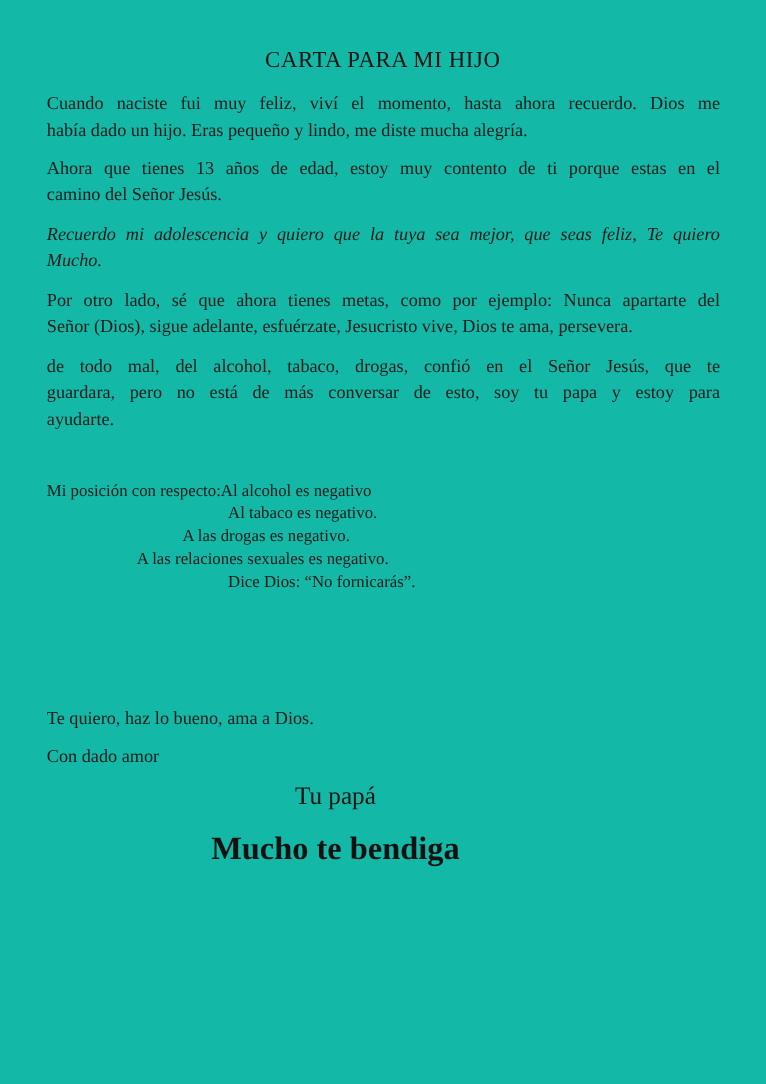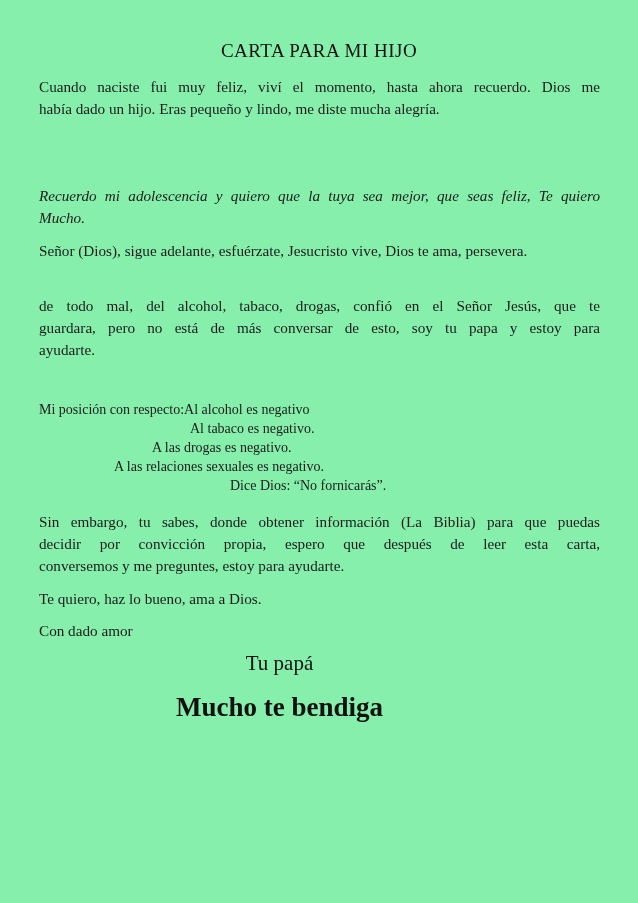--- a/index.html
+++ b/index.html
@@ -1,18 +1,18 @@
 <!DOCTYPE html>
 <html><head>
 <meta charset="utf-8">
 <style>
   html, body { margin: 0; padding: 0; background: #ffffff; }
   body { width: 638px; height: 903px; position: relative; overflow: hidden;
          font-family: "Liberation Serif", "DejaVu Serif", serif; color: #1a1a1a; }
-  .page { position: absolute; left: 0; top: 0; width: 638px; height: 903px; background: #86efac; }
+  .page { position: absolute; left: 0; top: 0; width: 638px; height: 903px; background: #14b8a6; }
   .title { position: absolute; top: 40px; left: 0; width: 638px; text-align: center;
            font-size: 19px; letter-spacing: 0.5px; color: #111; }
   .para { position: absolute; left: 39px; width: 561px; font-size: 15.2px; line-height: 22px;
           text-align: justify; color: #1a1a1a; }
   .para .ln { display: block; text-align: justify; text-align-last: justify; white-space: nowrap; height: 22px; }
   .para .ln.last { text-align-last: left; }
   .para .ln.single { text-align-last: left; }
   .poem { position: absolute; font-size: 14px; line-height: 19px; white-space: nowrap; color: #1a1a1a; }
   .sig { position: absolute; left: 0; width: 559px; text-align: center; color: #111; }
   .sig.papa { top: 651px; font-size: 21px; }
@@ -23,47 +23,47 @@
 
 <div class="page">
 
   <div class="title">CARTA  PARA MI HIJO</div>
 
   <div class="para" style="top:76px;">
     <span class="ln">Cuando naciste fui muy feliz, viví el momento, hasta ahora recuerdo. Dios me</span>
     <span class="ln last">había dado un hijo. Eras pequeño y lindo, me diste mucha alegría.</span>
   </div>
 
+  <div class="para" style="top:130px;">
+    <span class="ln">Ahora que tienes 13 años de edad, estoy muy contento de ti porque estas en el</span>
+    <span class="ln last">camino del Señor Jesús.</span>
+  </div>
 
   <div class="para" style="top:185px;font-style:italic;">
     <span class="ln">Recuerdo mi adolescencia y quiero que la tuya sea mejor, que seas feliz, Te quiero</span>
     <span class="ln last">Mucho.</span>
   </div>
 
   <div class="para" style="top:240px;">
+    <span class="ln">Por otro lado, sé que ahora tienes metas, como por ejemplo: Nunca apartarte del</span>
     <span class="ln last">Señor (Dios), sigue adelante, esfuérzate, Jesucristo vive, Dios te ama, persevera.</span>
   </div>
 
   <div class="para" style="top:295px;">
     <span class="ln">de todo mal, del alcohol, tabaco, drogas, confió en el Señor Jesús,  que te</span>
     <span class="ln">guardara, pero no está de más conversar de esto, soy tu papa y estoy para</span>
     <span class="ln last">ayudarte.</span>
   </div>
 
   <div class="poem" style="top:400px; left:39px;">Mi posición con respecto:Al alcohol es negativo</div>
   <div class="poem" style="top:419px; left:190px;">Al tabaco es negativo.</div>
   <div class="poem" style="top:438px; left:152px;">A las drogas es negativo.</div>
   <div class="poem" style="top:457px; left:114px;">A las relaciones sexuales es negativo.</div>
-  <div class="poem" style="top:476px; left:190px;margin-left:40px;">Dice Dios: “No fornicarás”.</div>
+  <div class="poem" style="top:476px; left:190px;">Dice Dios: “No fornicarás”.</div>
 
-  <div class="para" style="top:511px;">
-    <span class="ln">Sin embargo, tu sabes, donde obtener información (La Biblia) para que puedas</span>
-    <span class="ln">decidir por convicción propia, espero que después de leer esta carta,</span>
-    <span class="ln last">conversemos y me preguntes, estoy para ayudarte.</span>
-  </div>
 
   <div class="para" style="top:588px;">
     <span class="ln single">Te quiero, haz lo bueno, ama a Dios.</span>
   </div>
 
   <div class="para" style="top:620px;">
     <span class="ln single">Con dado amor</span>
   </div>
 
   <div class="sig papa">Tu papá</div>

